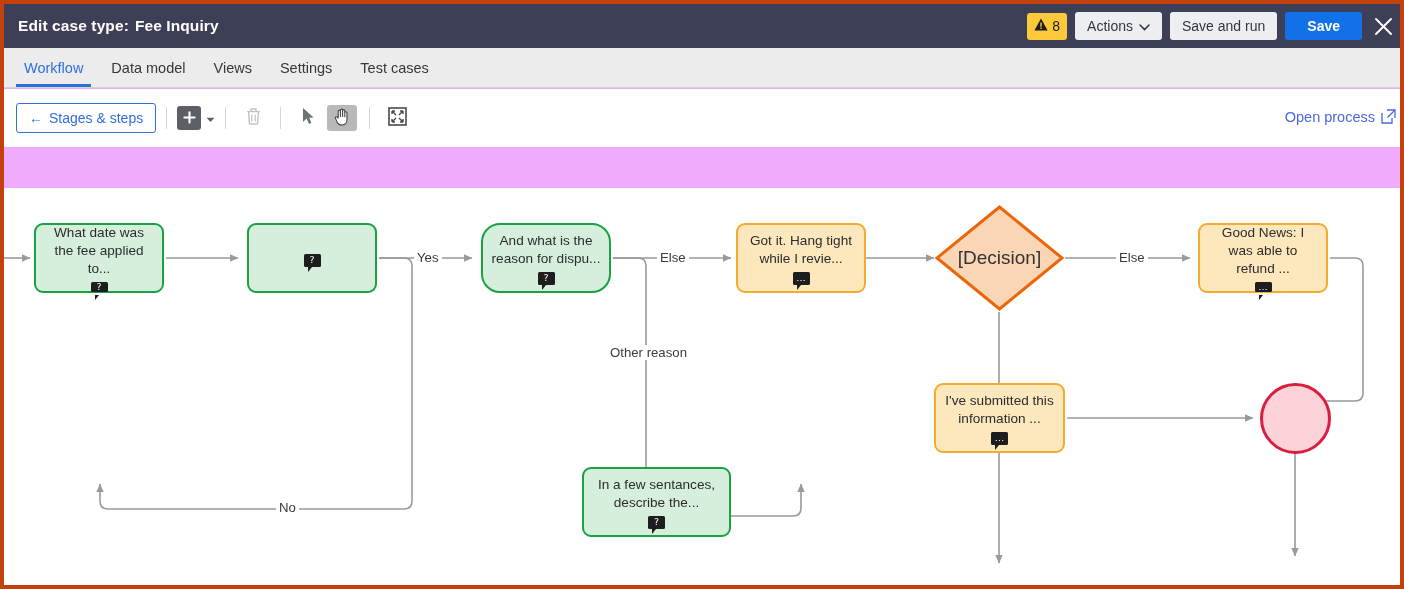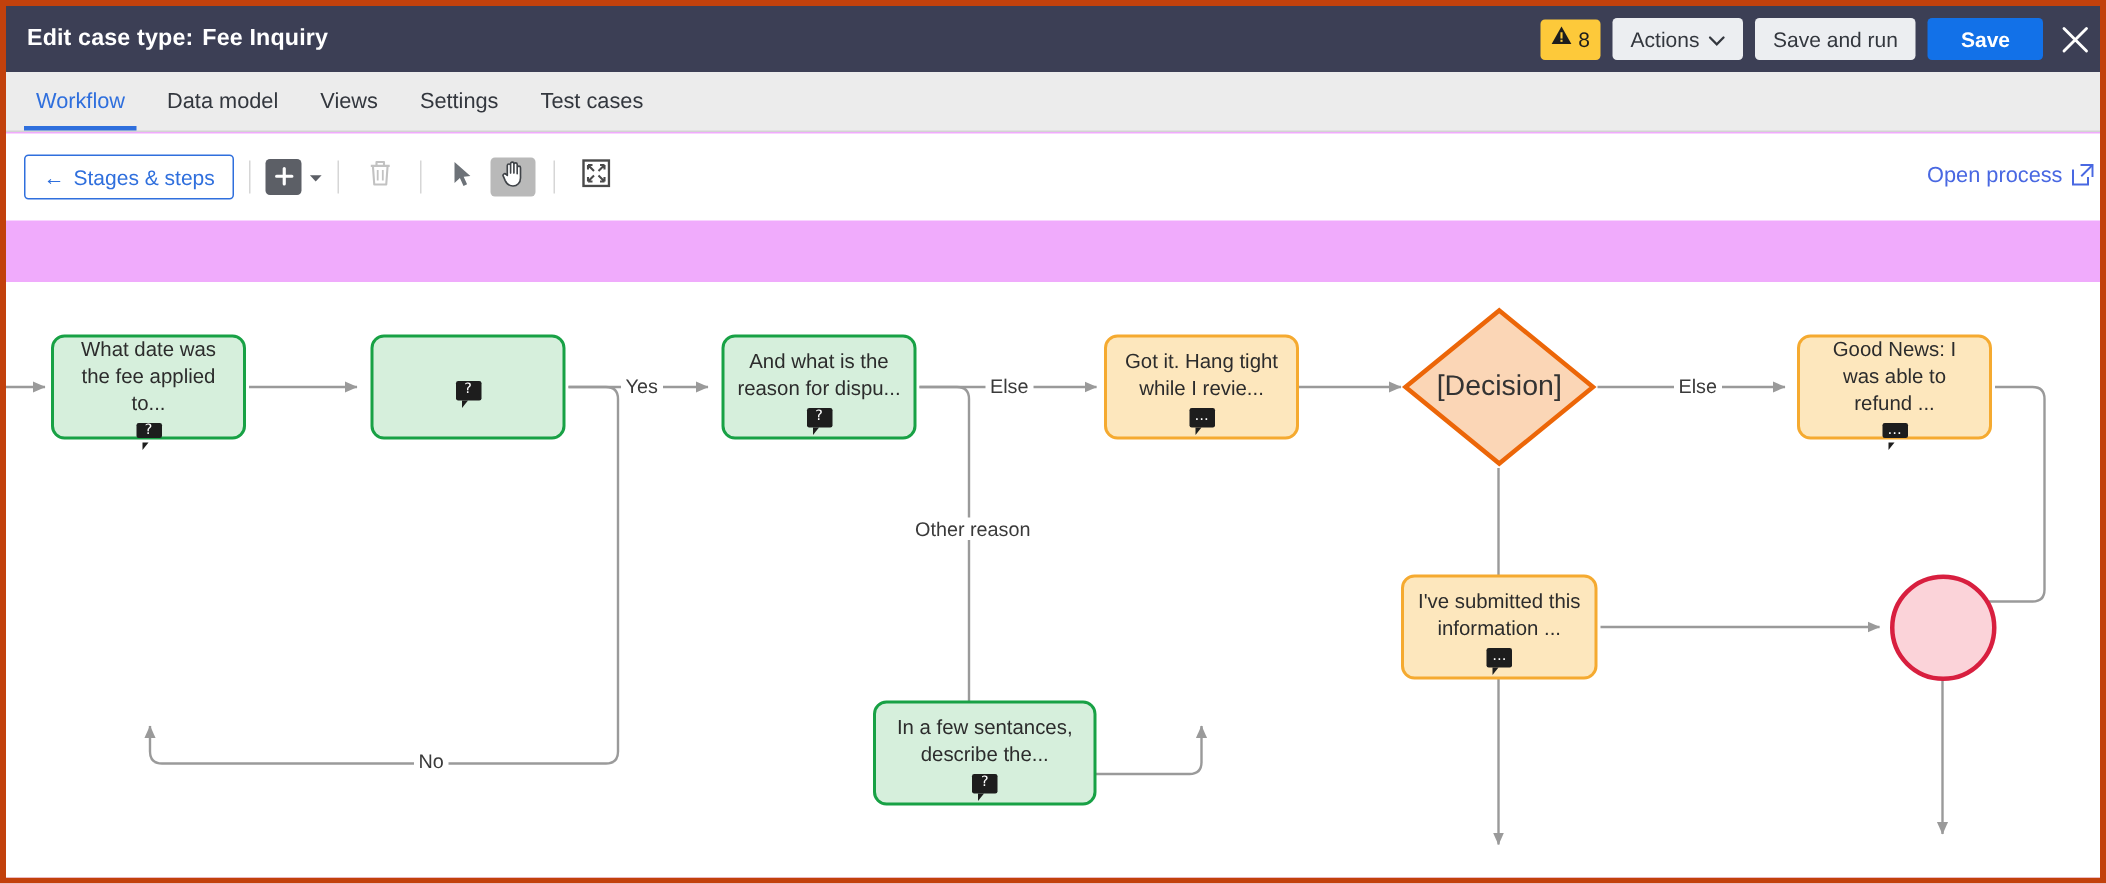--- a/index.html
+++ b/index.html
@@ -491,21 +491,21 @@
 
     <div class="node green" style="left:30px;  top:35px;  width:130px; height:70px;">
       <div class="label">What date was the fee applied to...</div>
       <div class="bubble">?</div>
     </div>
 
     <div class="node green" style="left:243px; top:35px; width:130px; height:70px;">
       <div class="bubble">?</div>
     </div>
 
-    <div class="node green" style="left:477px; top:35px; width:130px; height:70px;">
+    <div class="node green" style="left:477px; top:35px; width:130px; height:70px;border-radius:19px;">
       <div class="label">And what is the reason for dispu...</div>
       <div class="bubble">?</div>
     </div>
 
     <div class="node orange" style="left:732px; top:35px; width:130px; height:70px;">
       <div class="label">Got it. Hang tight while I revie...</div>
       <div class="bubble">…</div>
     </div>
 
     <div class="decision" style="left:930px; top:16px; width:131px; height:108px;">

